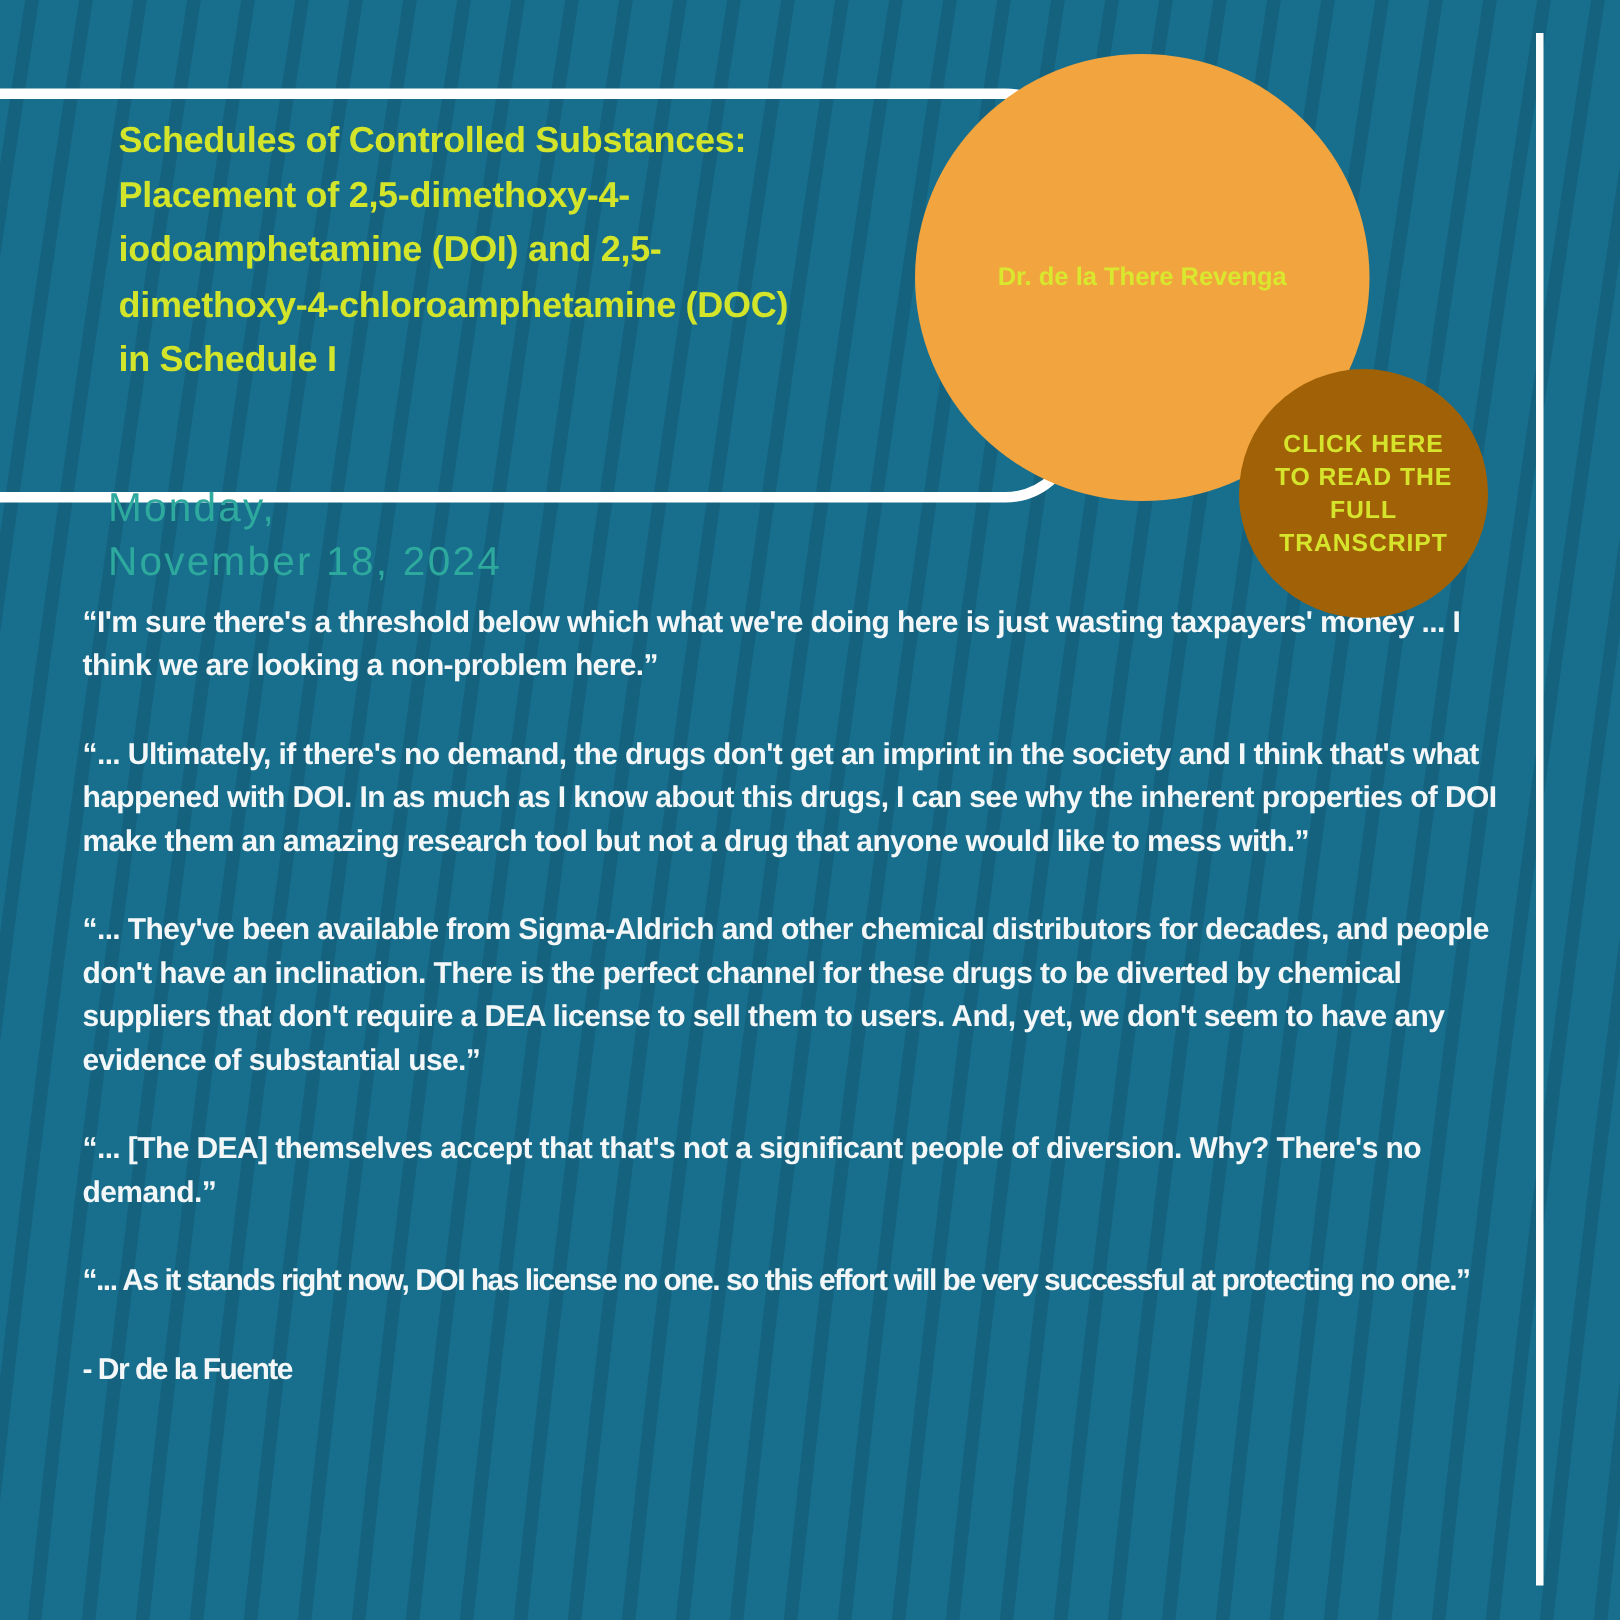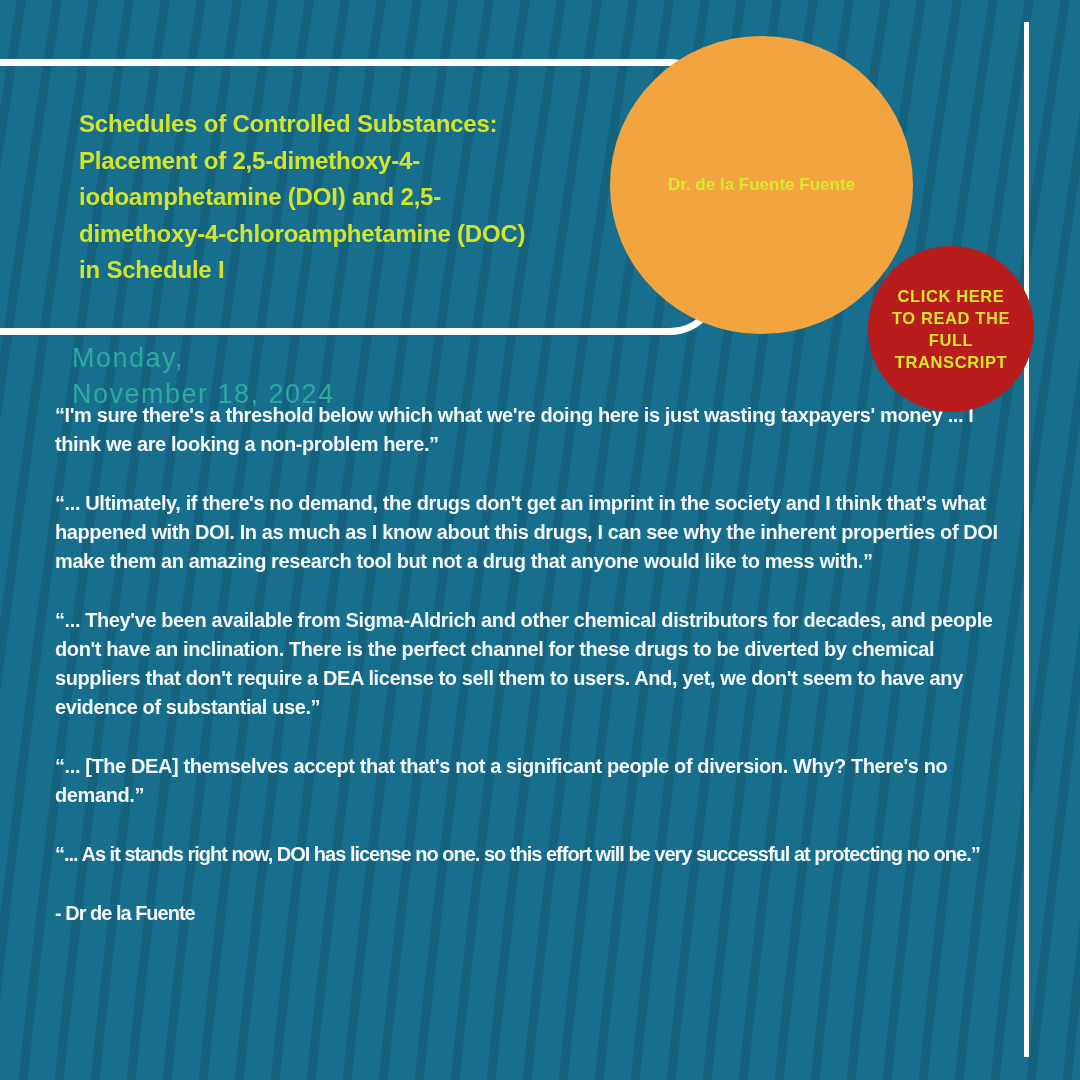--- a/index.html
+++ b/index.html
@@ -15,43 +15,43 @@
   .header-box{
     position:absolute;left:-64px;top:59px;width:604px;height:252px;
     border:7px solid #FFFFFF;border-radius:50px;
     padding:10px 30px 0 136px;box-sizing:content-box;
   }
   .kicker{
     color:#2EA99E;font-size:28px;font-weight:400;letter-spacing:4px;
     line-height:34px;
   }
   .case-title{
-    margin-top:30px;color:#D3E52A;font-weight:700;
+    color:#D3E52A;font-weight:700;
     font-size:24px;line-height:36.5px;letter-spacing:-0.2px;width:452px;
   }
   .date{
-    position:absolute;left:72px;top:340px;
+    position:absolute;left:72px;top:320px;
     color:#2EA99E;font-size:27px;font-weight:400;letter-spacing:1.5px;
     line-height:36px;white-space:pre-line;
   }
 
   
   .expert-bubble{
     position:absolute;left:610px;top:36px;width:303px;height:298px;
     background:#F2A43E;border-radius:50%;
     display:flex;flex-direction:column;align-items:center;justify-content:center;
     text-align:center;padding:0 24px;box-sizing:border-box;z-index:2;
   }
   .expert-name{color:#D9E72E;font-weight:700;font-size:17px;line-height:22px;}
   .expert-desc{color:#FFFFFF;font-weight:700;font-size:16px;line-height:22px;margin-top:2px;}
 
   
   .cta-bubble{
-    position:absolute;left:868px;top:246px;width:166px;height:166px;
-    background:#b91c1c;border-radius:50%;z-index:3;cursor:pointer;
+    position:absolute;left:826px;top:246px;width:166px;height:166px;
+    background:#a16207;border-radius:50%;z-index:3;cursor:pointer;
     display:flex;align-items:center;justify-content:center;text-align:center;
     padding:0 16px;box-sizing:border-box;
   }
   .cta-label{
     color:#D6E52C;font-weight:700;font-size:16.5px;line-height:22px;
     letter-spacing:0.6px;text-transform:uppercase;
   }
 
   
   .v-rule{
@@ -126,21 +126,21 @@
 <div class="canvas">
 
   <div class="header-box">
     <div class="case-title">Schedules of Controlled Substances: Placement of 2,5-dimethoxy-4-iodoamphetamine (DOI) and 2,5-dimethoxy-4-chloroamphetamine (DOC) in Schedule I</div>
   </div>
 
   <div class="date">Monday,
 November 18, 2024</div>
 
   <div class="expert-bubble">
-    <div class="expert-name">Dr. de la Fuente Fuente</div>
+    <div class="expert-name">Dr. de la There Revenga</div>
   </div>
 
   <div class="cta-bubble">
     <div class="cta-label">CLICK HERE TO READ THE FULL TRANSCRIPT</div>
   </div>
 
   <div class="v-rule"></div>
 
   <div class="quotes">
     <p>“I'm sure there's a threshold below which what we're doing here is just wasting taxpayers' money ... I think we are looking a non-problem here.”</p>

